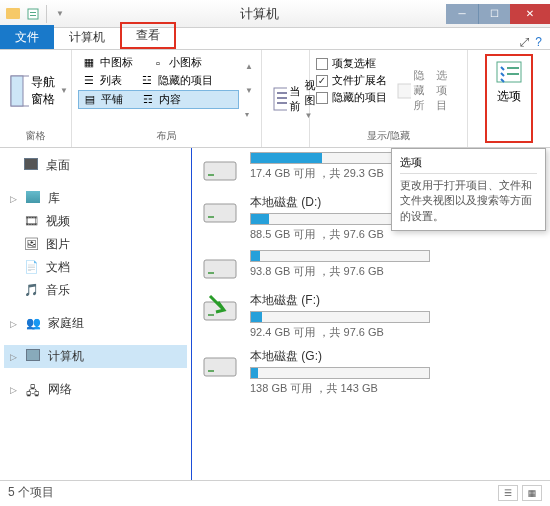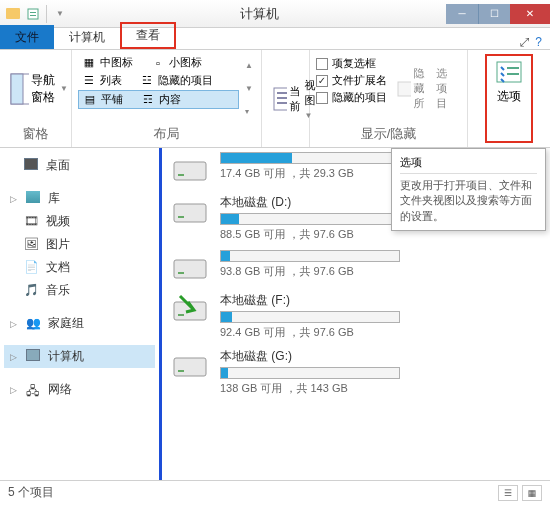--- a/index.html
+++ b/index.html
@@ -13,28 +13,28 @@
 .win-title { flex: 1; text-align: center; color: #333; font-size: 13px; }
 .win-controls { display: flex; }
 .win-btn { width: 32px; height: 20px; display: flex; align-items: center; justify-content: center; font-size: 10px; color: #fff; }
 .win-min { background: #8fa6c0; }
 .win-max { background: #8fa6c0; border-left: 1px solid #7090b0; }
 .win-close { background: #c84040; width: 40px; }
 
 
 .tabs { height: 22px; background: #fff; display: flex; align-items: flex-end; border-bottom: 1px solid #d0d0d0; }
 .tab { padding: 3px 14px; font-size: 12px; color: #333; border: 1px solid transparent; border-bottom: none; }
-.tab.file { background: #1979ca; color: #0f172a; }
+.tab.file { background: #1979ca; color: #ffffff; }
 .tab.view { border: 2px solid #e03020; border-bottom: 2px solid #e03020; }
 .help-icons { margin-left: auto; display: flex; gap: 6px; padding-right: 8px; align-items: center; color: #555; }
 
 
 .ribbon { height: 98px; background: #fff; display: flex; border-bottom: 1px solid #d0d0d0; }
 .ribbon-group { border-right: 1px solid #e0e0e0; padding: 4px 6px; display: flex; flex-direction: column; }
-.ribbon-group-label { text-align: center; font-size: 13px; color: #666; margin-top: auto; padding-top: 2px; }
+.ribbon-group-label { text-align: center; font-size: 10px; color: #666; margin-top: auto; padding-top: 2px; }
 .rg-body { flex: 1; display: flex; gap: 4px; }
 
 .nav-pane-btn { display: flex; flex-direction: row; align-items: center; gap: 2px; padding: 2px 4px; }
 .nav-pane-icon { width: 34px; height: 32px; }
 
 .layout-rows { display: flex; flex-direction: column; gap: 1px; flex: 1; }
 .layout-row { display: flex; align-items: center; gap: 4px; padding: 1px 4px; font-size: 11px; white-space: nowrap; }
 .layout-row.selected { background: #cde6f7; border: 1px solid #7bb6e0; }
 .layout-spacer { width: 10px; }
 .mini-ico { width: 14px; height: 14px; display: inline-flex; align-items: center; justify-content: center; }
@@ -45,21 +45,21 @@
 
 .checks { display: flex; flex-direction: column; gap: 2px; padding: 2px 0; }
 .check-row { display: flex; align-items: center; gap: 4px; font-size: 11px; white-space: nowrap; }
 .chk { width: 12px; height: 12px; border: 1px solid #888; display: inline-flex; align-items: center; justify-content: center; font-size: 10px; }
 .chk.on::after { content: "✓"; color: #333; }
 
 .options-btn { border: 2px solid #e03020; padding: 4px 8px; display: flex; flex-direction: column; align-items: center; gap: 4px; }
 
 
 .main { display: flex; height: 332px; }
-.sidebar { width: 162px; border-right: 3px solid #1d4ed8; padding: 6px 4px; overflow: hidden; background: #fff; }
+.sidebar { width: 192px; border-right: 1px solid #1d4ed8; padding: 6px 4px; overflow: hidden; background: #fff; }
 .side-item { display: flex; align-items: center; gap: 6px; padding: 3px 6px 3px 20px; font-size: 12px; color: #333; white-space: nowrap; }
 .side-item.lvl0 { padding-left: 6px; }
 .side-item.lvl0 .exp { width: 10px; color: #888; font-size: 9px; }
 .side-item.sel { background: #cde6f7; }
 .side-ico { width: 16px; height: 16px; display: inline-flex; }
 .side-spacer { height: 10px; }
 
 .content { flex: 1; padding: 4px 8px; overflow: hidden; position: relative; }
 .drive { display: flex; gap: 10px; margin-bottom: 8px; }
 .drive-icon { width: 40px; height: 34px; display: flex; align-items: center; justify-content: center; }

